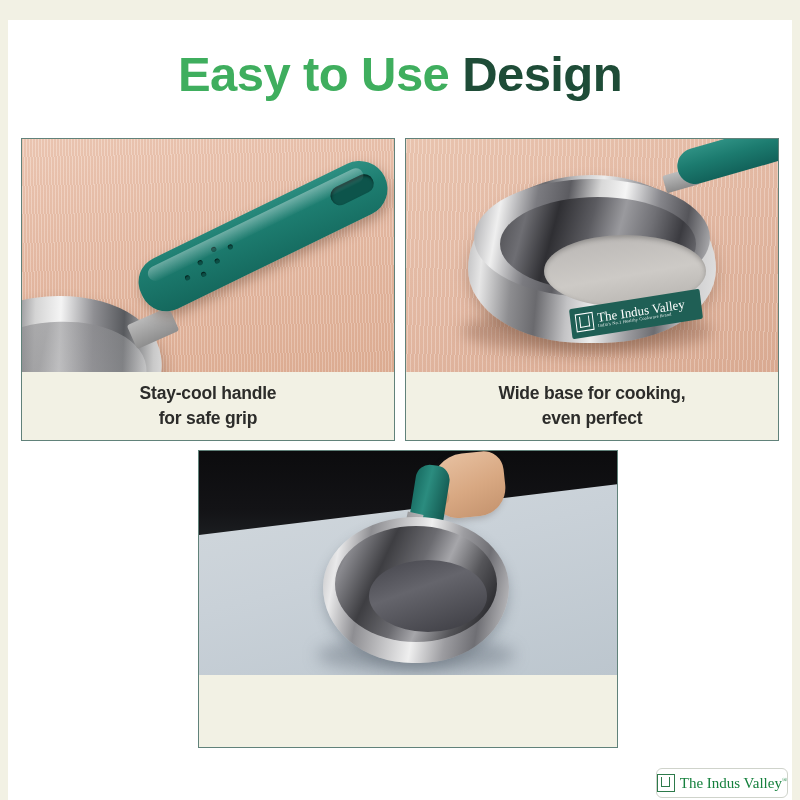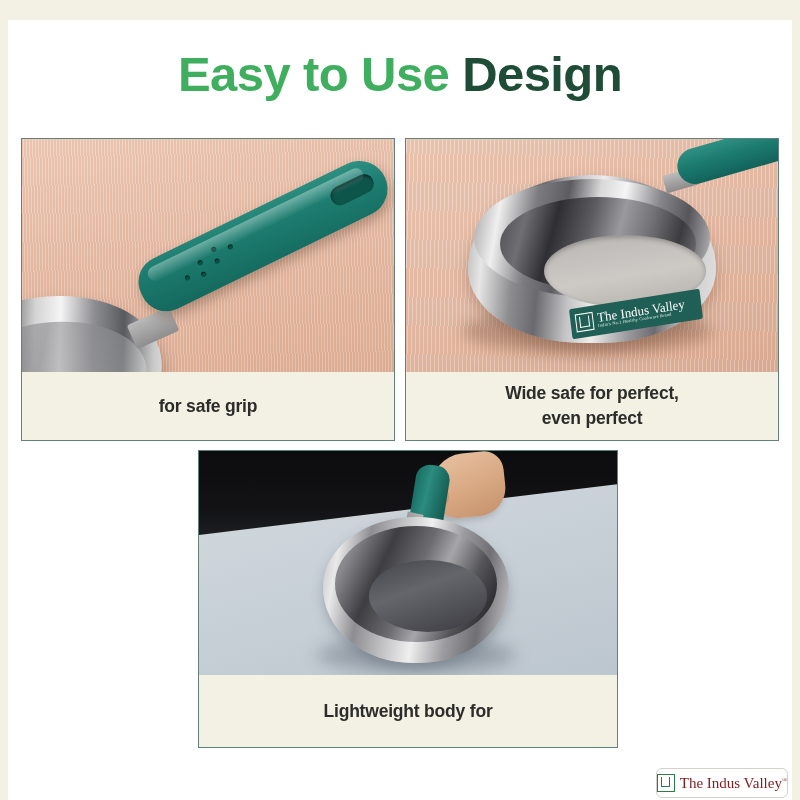--- a/index.html
+++ b/index.html
@@ -384,21 +384,21 @@
     content: "";
     position: absolute;
     left: 3px; top: 2px;
     width: 7px; height: 9px;
     border: 1.5px solid #2d7a4b;
     border-top: none;
   }
   .brand .b-text {
     font-family: "Liberation Serif", serif;
     font-size: 15px;
-    color: #7f1d1d;
+    color: #15803d;
     line-height: 1;
     white-space: nowrap;
   }
   .brand .b-reg {
     font-size: 7px;
     vertical-align: super;
   }
 </style>
 </head>
 <body>
@@ -420,20 +420,21 @@
           <i></i>
             <i></i>
             <i></i>
             <i></i>
             <i></i>
             <i></i>
         </div>
       </div>
     </div>
     <div class="caption">
+      <span>Stay-cool handle</span>
       <span>for safe grip</span>
     </div>
   </div>
 
   <div class="card card-b">
     <div class="photo">
       <div class="wood2"></div>
       <div class="pan2-shadow"></div>
       <div class="bracket2"></div>
       <div class="handle2"></div>
@@ -446,41 +447,40 @@
       </div>
       <div class="label2">
         <span class="lbl-mark"></span>
         <span class="lbl-text">
           <span>The Indus Valley</span>
           <span class="lbl-sub">India's No.1 Healthy Cookware Brand</span>
         </span>
       </div>
     </div>
     <div class="caption">
-      <span>Wide safe for perfect,</span>
+      <span>Wide base for cooking,</span>
       <span>even perfect</span>
     </div>
   </div>
 
   <div class="card card-c">
     <div class="photo">
       <div class="bg3"></div>
       <div class="black-band"></div>
       <div class="pan3-shadow"></div>
       <div class="hand3"></div>
       <div class="handle3"></div>
       <div class="neck3"></div>
       <div class="pan3-body">
         <div class="pan3-inner">
           <div class="pan3-base"></div>
         </div>
       </div>
     </div>
     <div class="caption">
-      <span>Lightweight body for</span>
     </div>
   </div>
 
   <div class="brand">
     <span class="b-mark"></span>
     <span class="b-text"><span>The Indus Valley</span><span class="b-reg">®</span></span>
   </div>
 
 </div>
 

